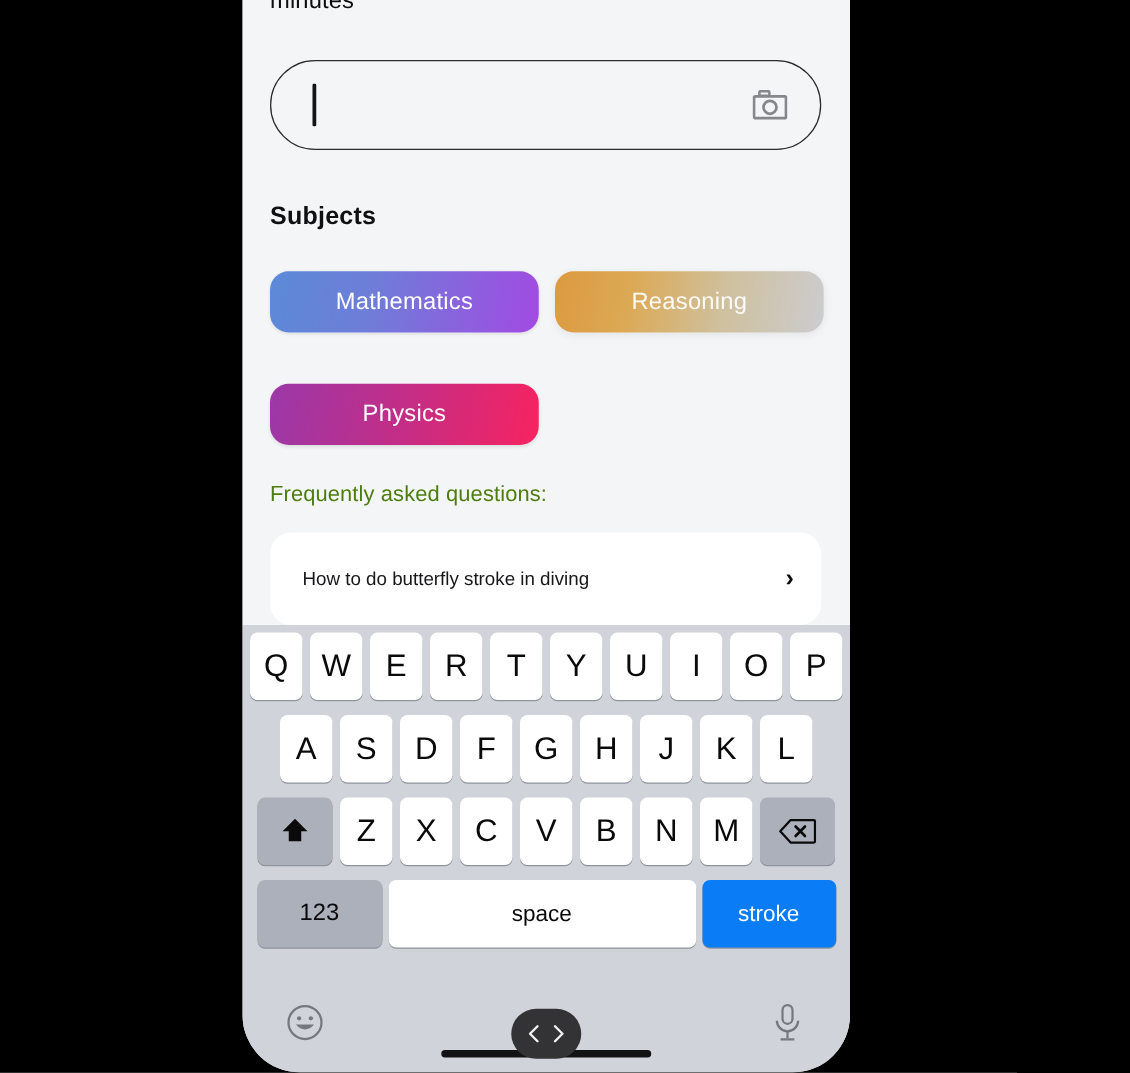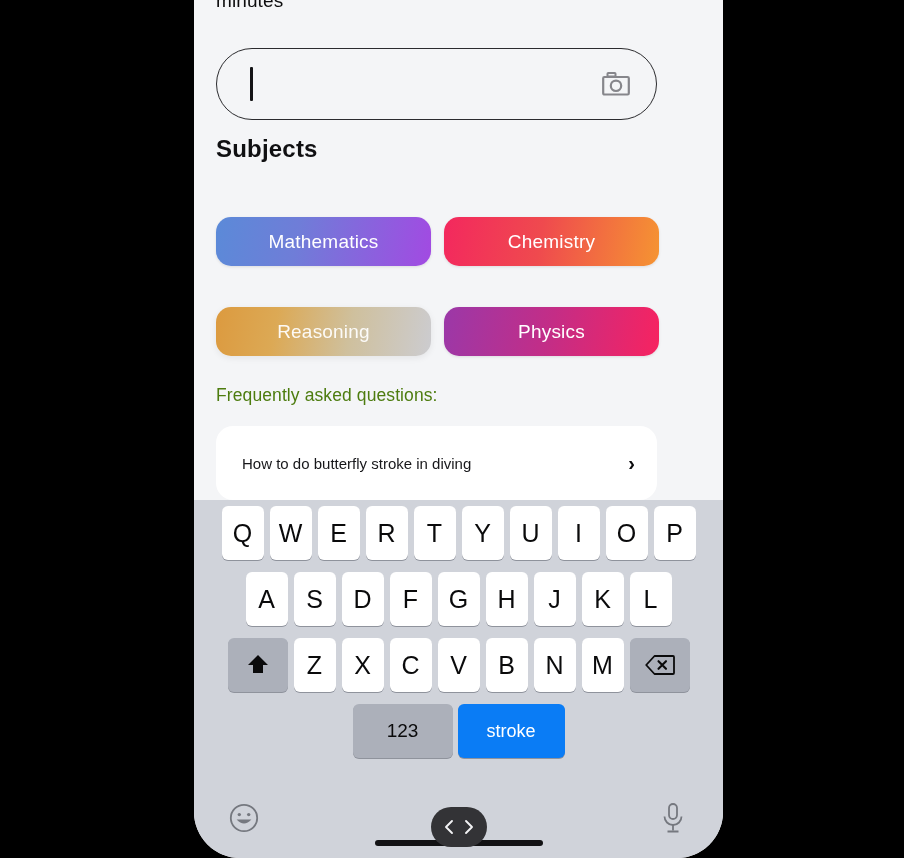--- a/index.html
+++ b/index.html
@@ -7,21 +7,21 @@
     width: 904px; height: 858px;
     background: #000;
     font-family: "Liberation Sans", sans-serif;
     overflow: hidden;
   }
   #stage { position: relative; width: 904px; height: 858px; background: #000; }
 
   
   .phone {
     position: absolute;
-    left: 194px; top: 0; width: 529px; height: 858px;
+    left: 194px; top: 0; width: 486px; height: 858px;
     background: #f5f5f7;
     border-bottom-left-radius: 46px;
     border-bottom-right-radius: 46px;
     overflow: hidden;
   }
 
   
   .app {
     position: absolute; left: 0; top: 0; right: 0; height: 500px;
     background: #f4f5f7;
@@ -51,22 +51,22 @@
     font-size: 18px; color: #141416; padding-left: 4px;
   }
   .cam-btn {
     width: 44px; height: 44px; margin-right: 18px;
     display: flex; align-items: center; justify-content: center;
     background: transparent; border: none; cursor: pointer;
   }
 
   
   .subjects-title {
-    position: absolute; left: 22px; top: 135px;
-    font-size: 24px; font-weight: bold; color: #101012; letter-spacing: .2px;
+    position: absolute; left: 22px; top: 162px;
+    font-size: 20px; font-weight: bold; color: #101012; letter-spacing: .2px;
   }
   .subject-grid {
     position: absolute; left: 22px; top: 189px;
     width: 442px;
     display: grid;
     grid-template-columns: 215px 215px;
     grid-template-rows: 77px 77px;
     gap: 13px 13px;
   }
   .subject-btn {
@@ -184,21 +184,20 @@
             <rect x="1.2" y="5" width="25.6" height="17.5" rx="1.2" fill="none" stroke="#86868b" stroke-width="2.2"></rect>
             <circle cx="14" cy="13.8" r="5.2" fill="none" stroke="#86868b" stroke-width="2.2"></circle>
           </svg>
         </button>
       </div>
 
       <div class="subjects-title">Subjects</div>
 
       <div class="subject-grid">
         <button class="subject-btn subj-math">Mathematics</button>
-        <button class="subject-btn subj-chem">Chemistry</button>
         <button class="subject-btn subj-reas">Reasoning</button>
         <button class="subject-btn subj-phys">Physics</button>
       </div>
 
       <div class="faq-title">Frequently asked questions:</div>
 
       <div class="faq-card">
         <span class="faq-text">How to do butterfly stroke in diving</span>
         <span class="faq-chevron">›</span>
       </div>
@@ -247,20 +246,21 @@
         <button class="key wide-fn">
           <svg width="30" height="22" viewBox="0 0 30 22">
             <path d="M9.5 2 L28 2 Q29 2 29 3 L29 19 Q29 20 28 20 L9.5 20 L1.2 11 Z" fill="none" stroke="#0a0a0b" stroke-width="1.8" stroke-linejoin="round"></path>
             <path d="M13.5 7.2 L21 14.8 M21 7.2 L13.5 14.8" stroke="#0a0a0b" stroke-width="2.1" stroke-linecap="round"></path>
           </svg>
         </button>
       </div>
 
       <div class="kb-row r4">
         <button class="key num">123</button>
+        <button class="key space">space</button>
         <button class="key return">stroke</button>
       </div>
 
       <div class="kb-bottom">
         <button class="emoji-btn">
           <svg width="32" height="32" viewBox="0 0 32 32">
             <circle cx="16" cy="16" r="13.2" fill="none" stroke="#75787f" stroke-width="1.8"></circle>
             <circle cx="11.3" cy="12.6" r="1.7" fill="#75787f"></circle>
             <circle cx="20.7" cy="12.6" r="1.7" fill="#75787f"></circle>
             <path d="M8.6 17.6 Q16 25.4 23.4 17.6 Z" fill="#75787f"></path>

